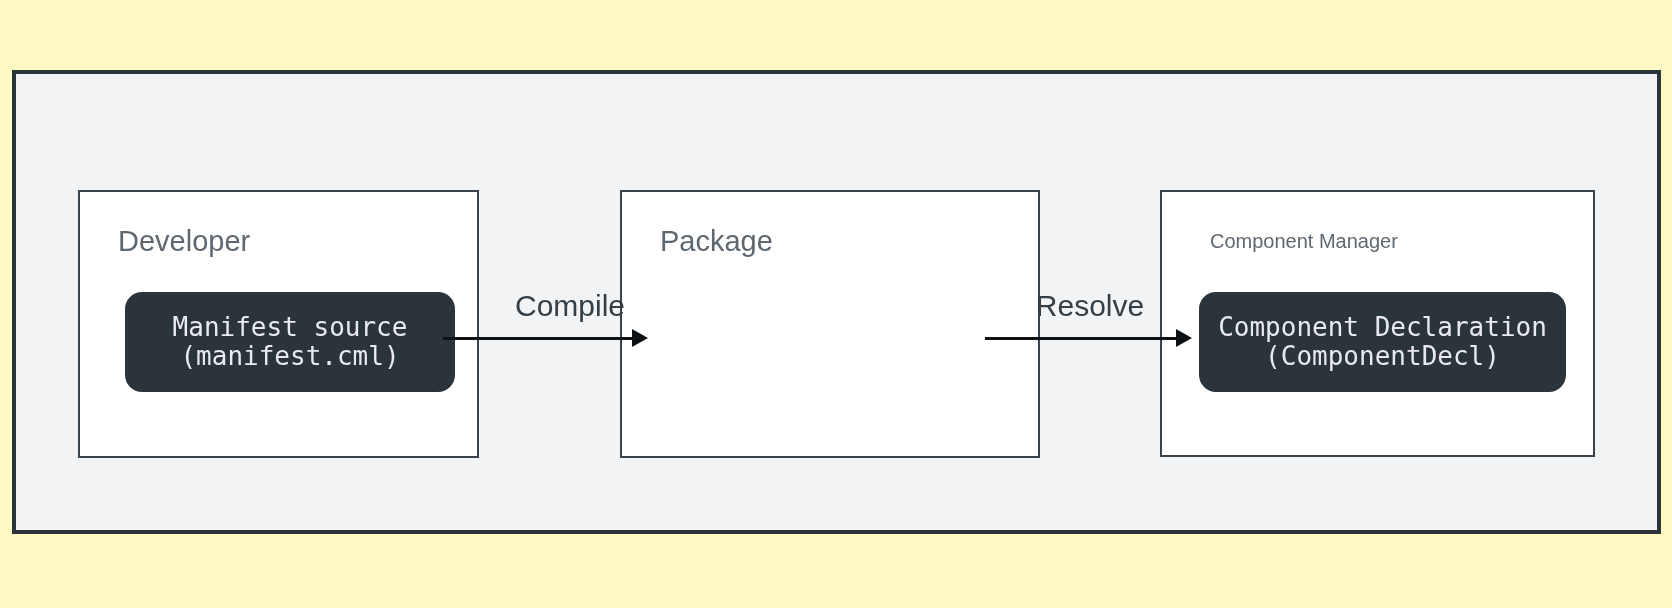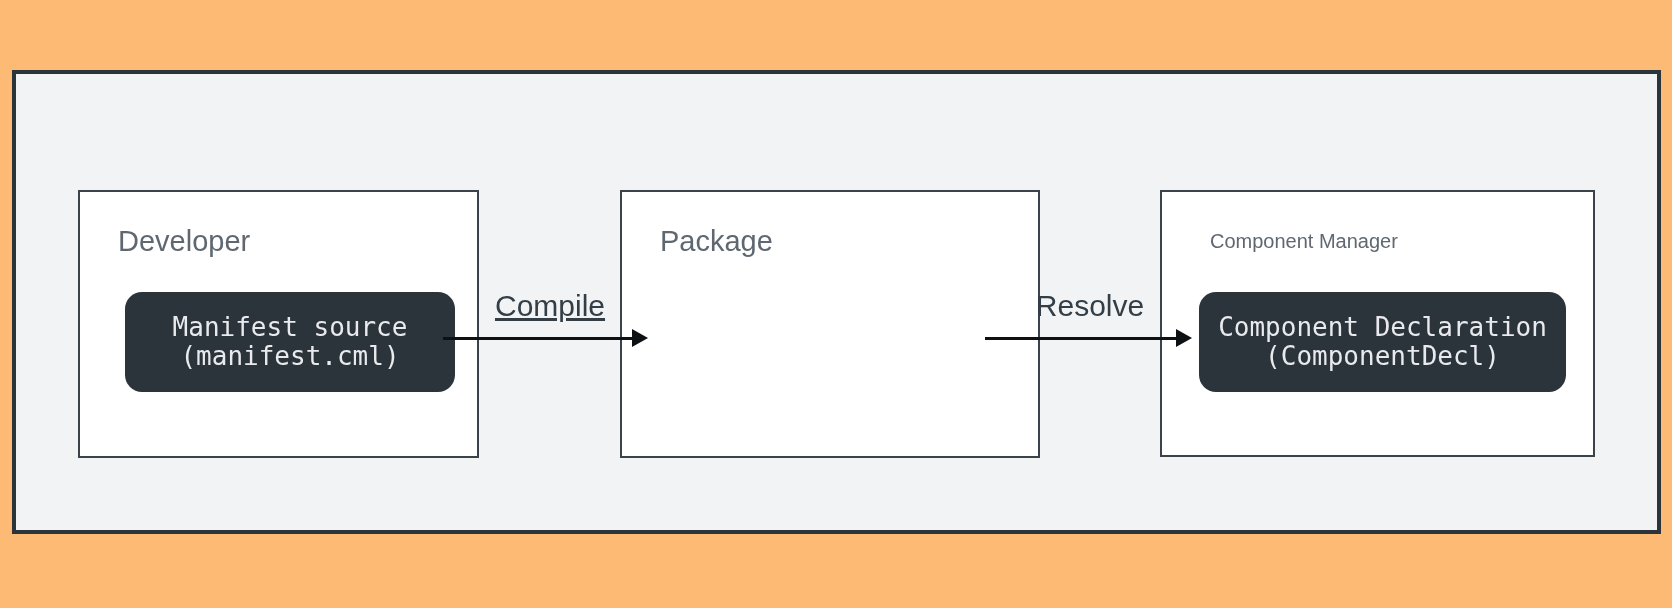--- a/index.html
+++ b/index.html
@@ -4,21 +4,21 @@
 <style>
   html, body {
     margin: 0;
     padding: 0;
     background: #000000;
   }
   .canvas {
     position: relative;
     width: 1672px;
     height: 608px;
-    background: #fdba74;
+    background: #fef9c3;
     overflow: hidden;
     font-family: "Liberation Sans", sans-serif;
   }
   .panel {
     position: absolute;
     left: 12px;
     top: 70px;
     width: 1649px;
     height: 464px;
     box-sizing: border-box;
@@ -88,21 +88,21 @@
     position: absolute;
     width: 210px;
     top: 289px;
     text-align: center;
     font-size: 30px;
     color: #333e47;
     white-space: nowrap;
   }
   .arrow1-line  { left: 443px;  top: 337px; width: 190px; }
   .arrow1-head  { left: 632px;  top: 329px; }
-  .arrow1-label { left: 445px; text-decoration: underline; }
+  .arrow1-label { left: 465px; }
   .arrow2-line  { left: 985px;  top: 337px; width: 192px; }
   .arrow2-head  { left: 1176px; top: 329px; }
   .arrow2-label { left: 985px; }
 </style>
 </head>
 <body>
 
 <div class="canvas">
 
   <div class="panel"></div>

